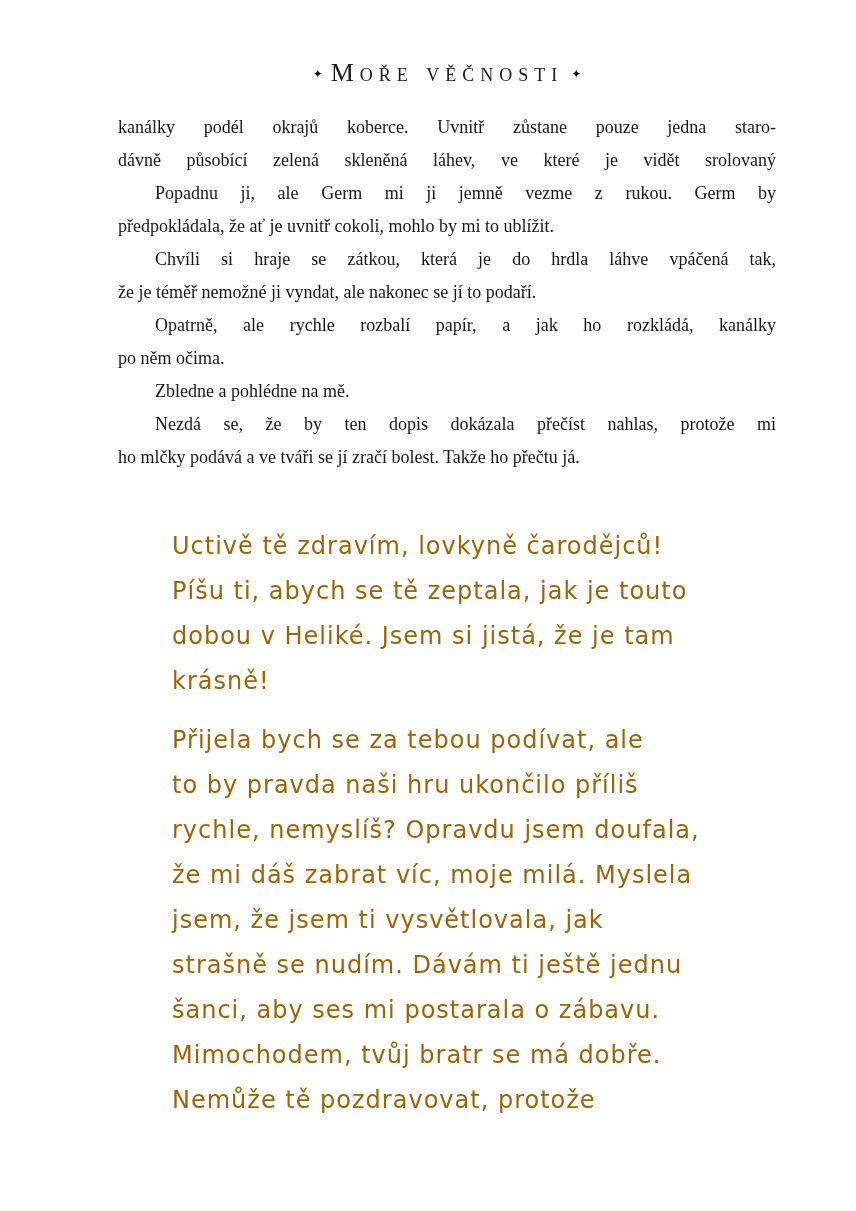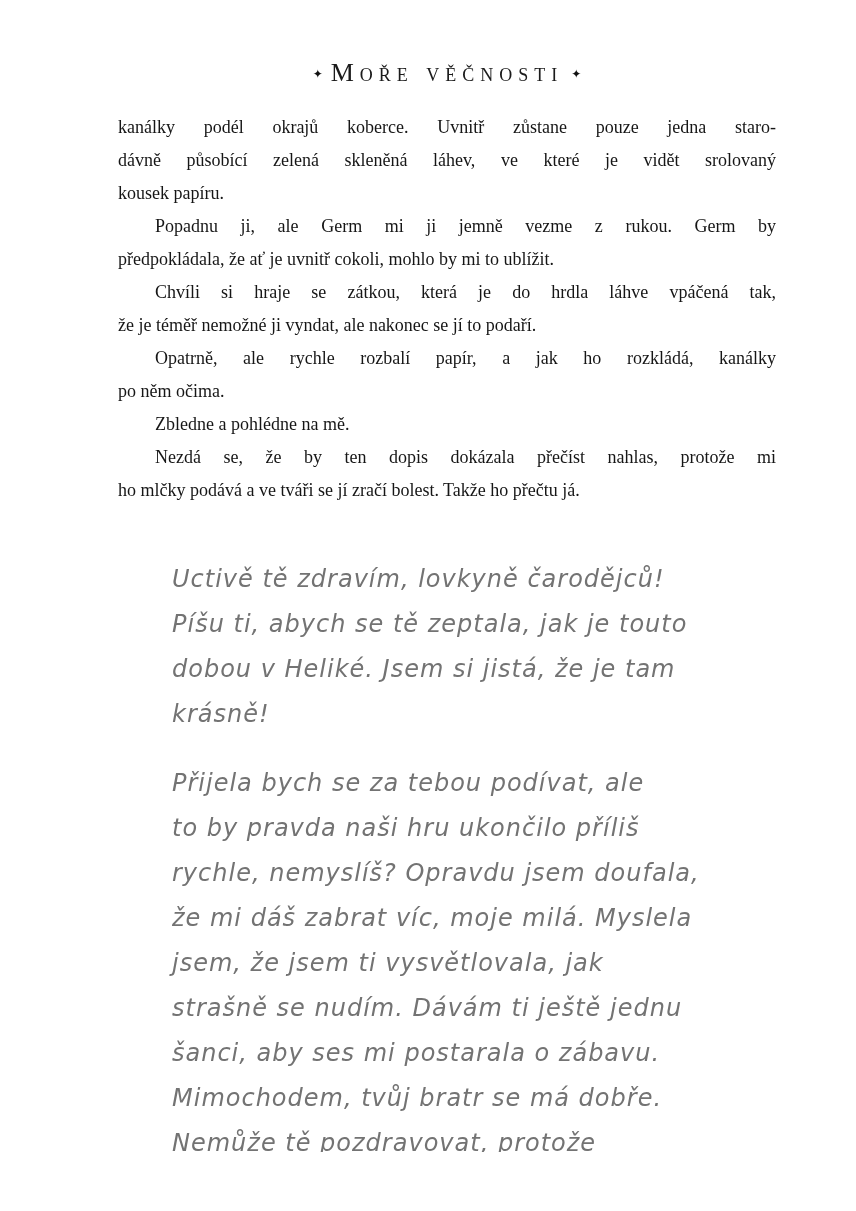--- a/index.html
+++ b/index.html
@@ -57,28 +57,27 @@
   }
   .para.indent .line:first-child {
     text-indent: 37px;
   }
 
   
   .letter {
     margin-top: 50px;
     margin-left: 54px;
     font-family: "DejaVu Sans", sans-serif;
-    font-style: italic;
     font-size: 24px;
     line-height: 45px;
     letter-spacing: 1px;
-    color: #737373;
+    color: #a16207;
   }
   .letter-para { margin: 0; }
-  .letter-para + .letter-para { margin-top: 24px; }
+  .letter-para + .letter-para { margin-top: 14px; }
   .hline {
     display: block;
     white-space: nowrap;
   }
 
   
   .page-footer {
     margin-top: 24px;
     text-align: center;
     font-size: 25px;
@@ -96,21 +95,20 @@
 
   <header class="running-header">
     <span class="orn">✦</span><span class="title">Moře věčnosti</span><span class="orn">✦</span>
   </header>
 
   <main class="body-text">
 
     <p class="para">
       <span class="line">kanálky podél okrajů koberce. Uvnitř zůstane pouze jedna staro-</span>
       <span class="line">dávně působící zelená skleněná láhev, ve které je vidět srolovaný</span>
-      <span class="line last">kousek papíru.</span>
     </p>
 
     <p class="para indent">
       <span class="line">Popadnu ji, ale Germ mi ji jemně vezme z rukou. Germ by</span>
       <span class="line last">předpokládala, že ať je uvnitř cokoli, mohlo by mi to ublížit.</span>
     </p>
 
     <p class="para indent">
       <span class="line">Chvíli si hraje se zátkou, která je do hrdla láhve vpáčená tak,</span>
       <span class="line last">že je téměř nemožné ji vyndat, ale nakonec se jí to podaří.</span>

